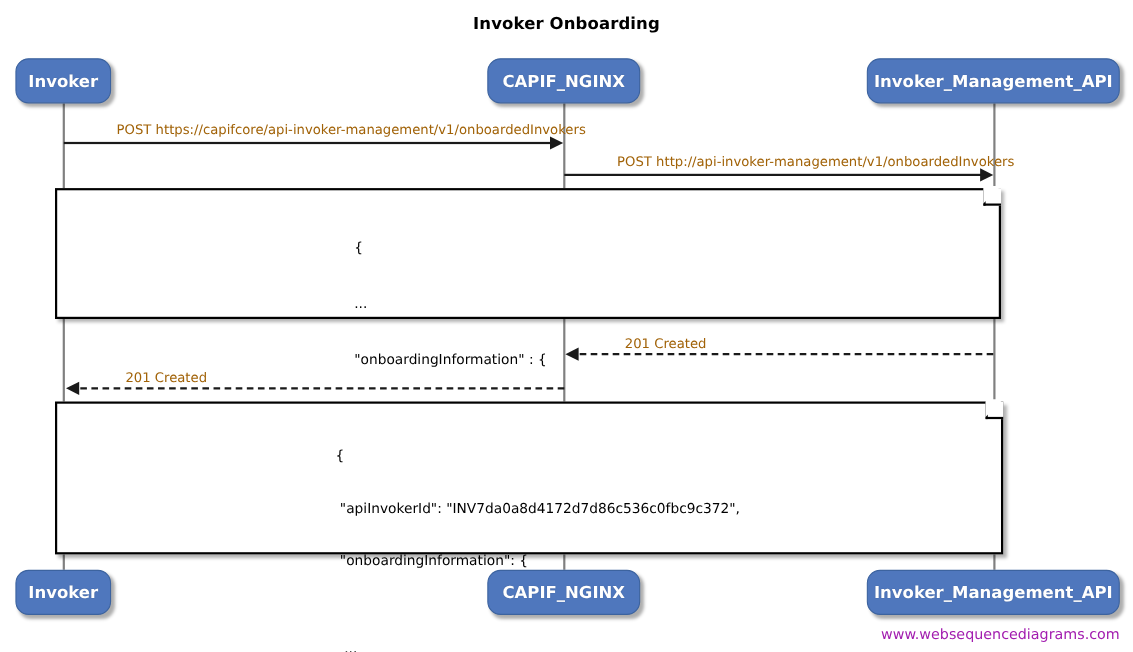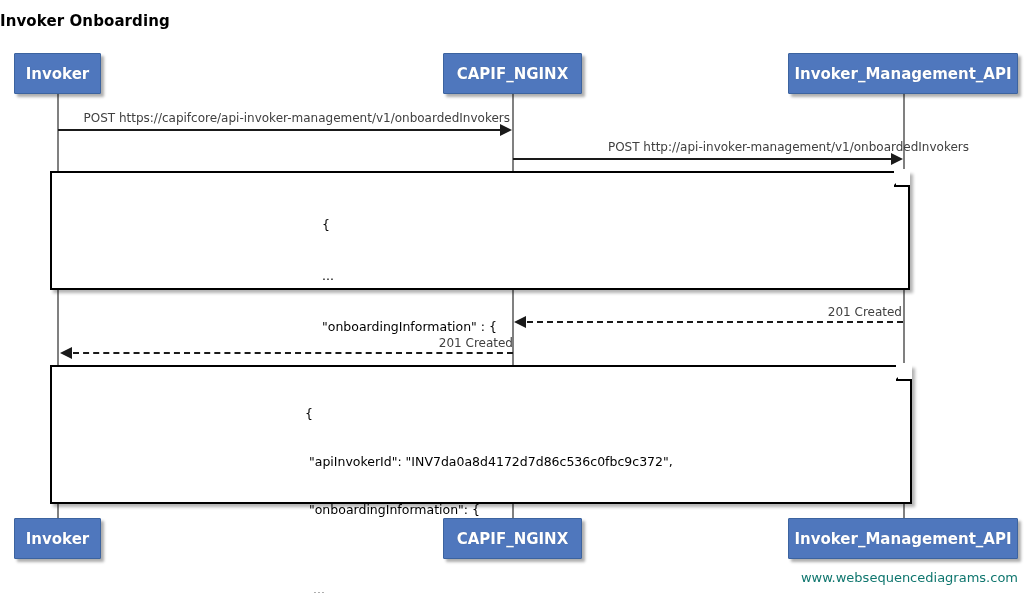--- a/index.html
+++ b/index.html
@@ -17,33 +17,34 @@
     background: #ffffff;
     overflow: hidden;
   }
 
   
   .diagram-title {
     position: absolute;
     left: 0;
     top: 12px;
     width: 1030px;
+    text-align: center;
     font-size: 15px;
     font-weight: bold;
     color: #000000;
     letter-spacing: 0.1px;
   }
 
   
   .participant {
     position: absolute;
     box-sizing: border-box;
     background: #4f77bd;
     border: 1px solid #3c639f;
-    border-radius: 1px;
+    border-radius: 12px;
     color: #ffffff;
     font-size: 15px;
     font-weight: bold;
     display: flex;
     align-items: center;
     justify-content: center;
     box-shadow: 3px 3px 3px rgba(0,0,0,0.32);
     white-space: nowrap;
     text-shadow: 0 0 1px rgba(0,0,0,0.25);
   }
@@ -73,23 +74,24 @@
   }
   .arrow-head.right {
     border-left: 12px solid #1a1a1a;
   }
   .arrow-head.left {
     border-right: 12px solid #1a1a1a;
   }
   .msg-label {
     position: absolute;
     font-size: 12px;
-    color: #404040;
+    color: #a16207;
     white-space: nowrap;
-    text-align: right;
+    text-align: left;
+    padding-left: 48px;
   }
 
   
   .note {
     position: absolute;
     box-sizing: border-box;
     background: #ffffff;
     border: 2px solid #000000;
     box-shadow: 3px 3px 3px rgba(0,0,0,0.30);
   }
@@ -126,21 +128,21 @@
     display: block;
     white-space: pre;
   }
 
   
   .footer {
     position: absolute;
     right: 12px;
     bottom: 8px;
     font-size: 13px;
-    color: #0f766e;
+    color: #a21caf;
     white-space: nowrap;
   }
 </style>
 </head>
 <body>
 
 <div id="canvas">
 
   <div class="diagram-title">Invoker Onboarding</div>
 

